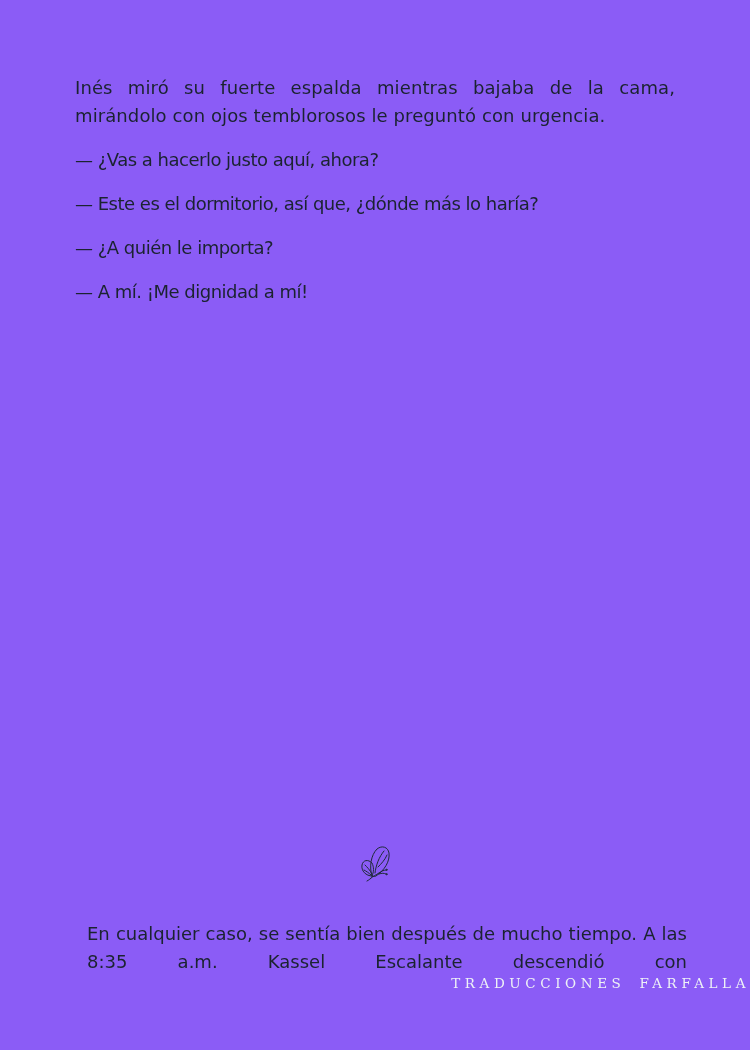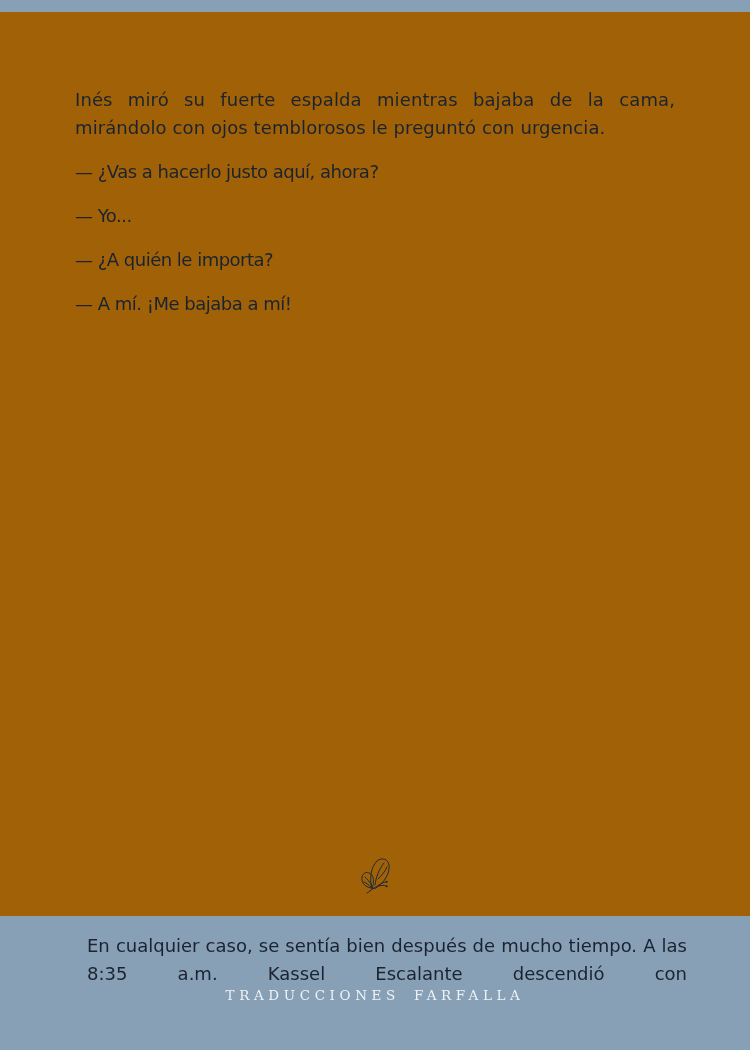--- a/index.html
+++ b/index.html
@@ -9,24 +9,24 @@
     body {
       width: 750px;
       height: 1050px;
       background: #87a0b5;
       overflow: hidden;
       position: relative;
     }
     .page {
       position: absolute;
       left: 0;
-      top: 12px;
+      top: 0;
       width: 750px;
-      height: 904px;
-      background: #a16207;
+      height: 1050px;
+      background: #8b5cf6;
     }
     .content {
       position: absolute;
       left: 75px;
       top: 74px;
       width: 600px;
       font-family: "DejaVu Sans", sans-serif;
       font-size: 18px;
       line-height: 27.5px;
       color: #1b2330;
@@ -58,42 +58,42 @@
       color: #1b2330;
       text-align: justify;
       text-align-last: justify;
       margin: 12px;
     }
     .footer {
       position: absolute;
       left: 0;
       top: 975px;
       width: 750px;
-      text-align: center;
+      text-align: right;
       font-family: "DejaVu Serif", serif;
       font-size: 13.5px;
       letter-spacing: 4.6px;
       color: #eef2f6;
     }
     .footer .word-gap {
       display: inline-block;
       width: 14px;
     }
   </style>
 </head>
 <body>
 
 <div class="page">
 
   <div class="content">
     <p class="para">Inés miró su fuerte espalda mientras bajaba de la cama, mirándolo con ojos temblorosos le preguntó con urgencia.</p>
     <p class="para compact">— ¿Vas a hacerlo justo aquí, ahora?</p>
-    <p class="para compact">— Yo...</p>
+    <p class="para compact">— Este es el dormitorio, así que, ¿dónde más lo haría?</p>
     <p class="para compact">— ¿A quién le importa?</p>
-    <p class="para compact">— A mí. ¡Me bajaba a mí!</p>
+    <p class="para compact">— A mí. ¡Me dignidad a mí!</p>
   </div>
 
   <div class="divider">
     <svg width="40" height="45" viewBox="0 0 40 45" fill="none" stroke="#1e2a38" stroke-width="1" stroke-linecap="round" stroke-linejoin="round">
 
       <path d="M17 33 C14 24 16 12 22 6 C27 2 33 4 34 10 C35 18 30 27 21 33 Z"></path>
       <path d="M20 30 C21 22 24 14 29 8"></path>
       <path d="M23 24 C26 21 30 17 32 12"></path>
 
       <path d="M17 33 C11 33 6 28 7 22 C8 17 13 16 17 20 C19 24 19 29 17 33 Z"></path>

